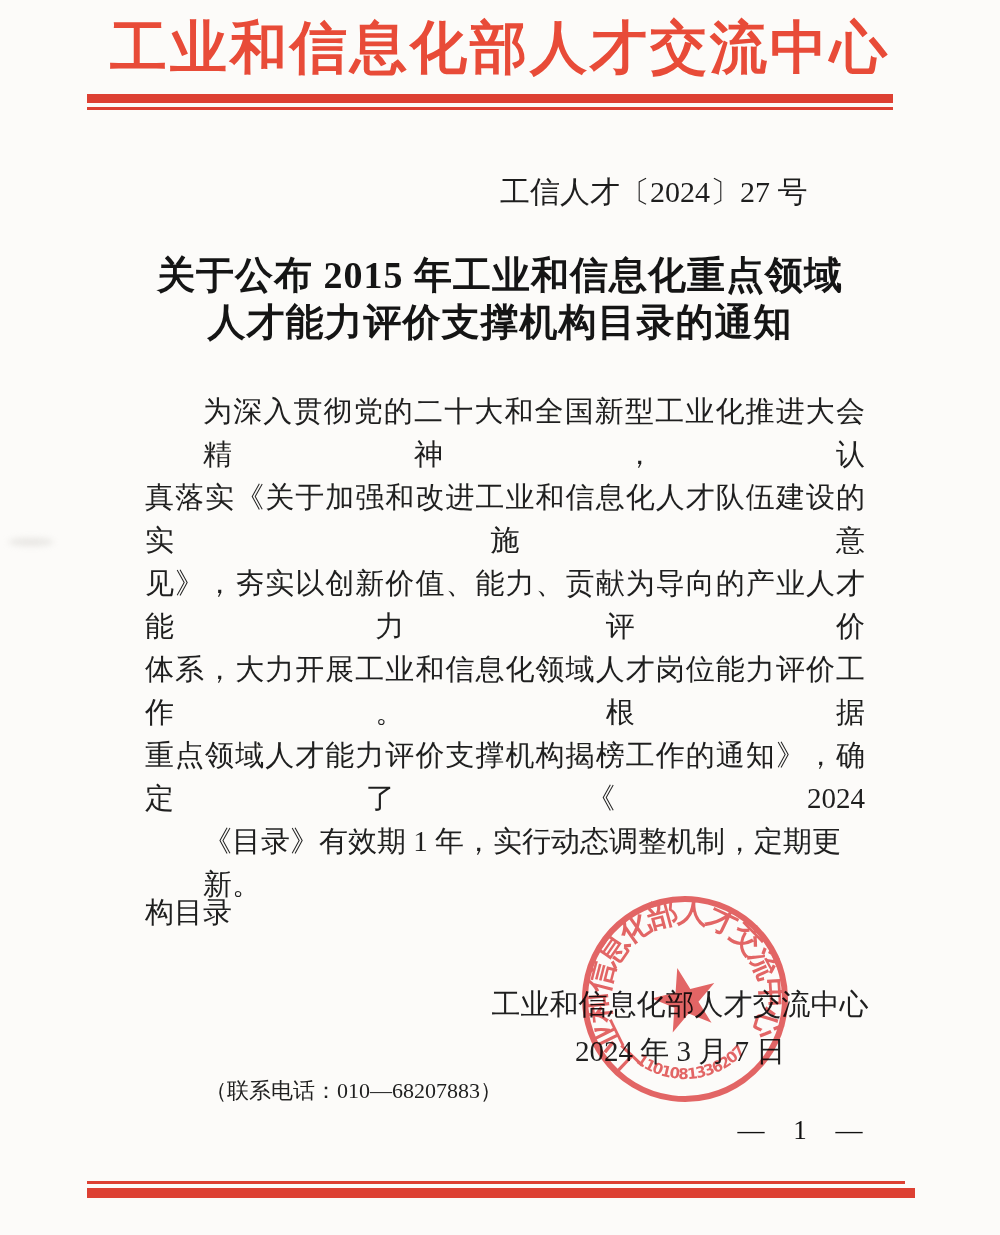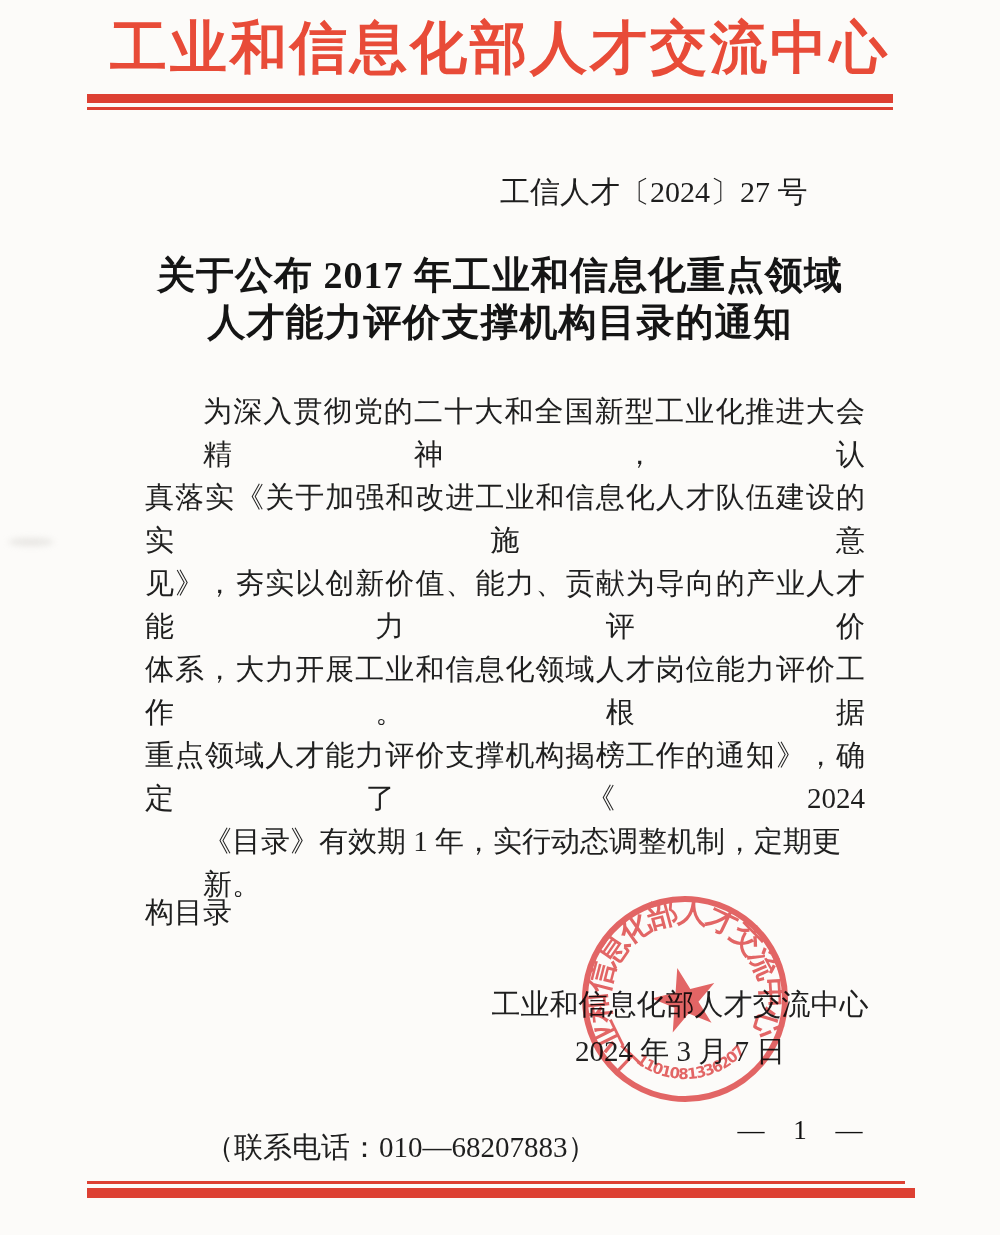--- a/index.html
+++ b/index.html
@@ -52,22 +52,22 @@
 
   .signature-org{
     left:450px;width:460px;top:985px;
     text-align:center;font-size:29px;color:#1f1f1f;white-space:nowrap;
   }
   .signature-date{
     left:450px;width:460px;top:1032px;
     text-align:center;font-size:29px;color:#1f1f1f;white-space:nowrap;
   }
   .contact-line{
-    left:205px;top:1128px;width:420px;
-    font-size:29px;color:#1f1f1f;white-space:nowrap;
+    left:205px;top:1076px;width:420px;
+    font-size:22px;color:#1f1f1f;white-space:nowrap;
   }
   .page-number{
     left:700px;top:1115px;width:200px;
     text-align:center;font-size:27px;color:#111;
     word-spacing:22px;white-space:nowrap;
   }
 
   .seal{
     left:574px;top:888px;width:222px;height:222px;
     mix-blend-mode:multiply;opacity:0.88;
@@ -83,21 +83,21 @@
 </head>
 <body>
 
 <div class="abs header-title">工业和信息化部人才交流中心</div>
 <div class="rule rule-top-thick"></div>
 <div class="rule rule-top-thin"></div>
 
 <div class="abs doc-number">工信人才〔2024〕27 号</div>
 
 <div class="abs doc-title">
-  <div>关于公布 2017 年工业和信息化重点领域</div>
+  <div>关于公布 2015 年工业和信息化重点领域</div>
   <div>人才能力评价支撑机构目录的通知</div>
 </div>
 
 <div class="abs body-text">
   <div class="line indent justify">为深入贯彻党的二十大和全国新型工业化推进大会精神，认</div>
   <div class="line justify">真落实《关于加强和改进工业和信息化人才队伍建设的实施意</div>
   <div class="line justify">见》，夯实以创新价值、能力、贡献为导向的产业人才能力评价</div>
   <div class="line justify">体系，大力开展工业和信息化领域人才岗位能力评价工作。根据</div>
   <div class="line justify">重点领域人才能力评价支撑机构揭榜工作的通知》，确定了《2024</div>
   <div class="line indent">《目录》有效期 1 年，实行动态调整机制，定期更新。</div>

